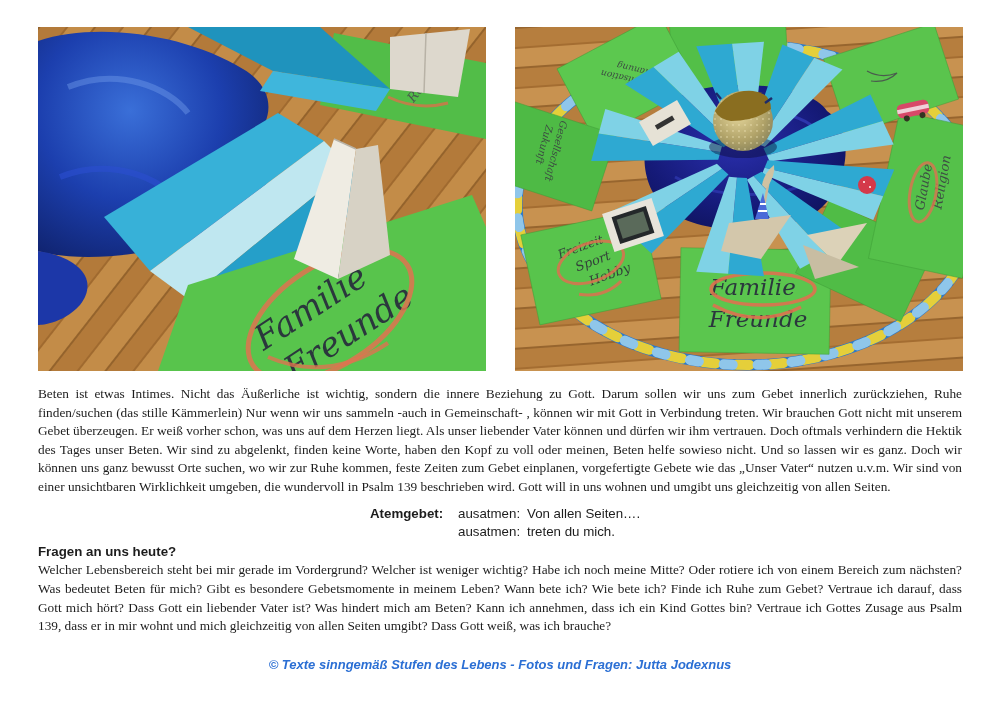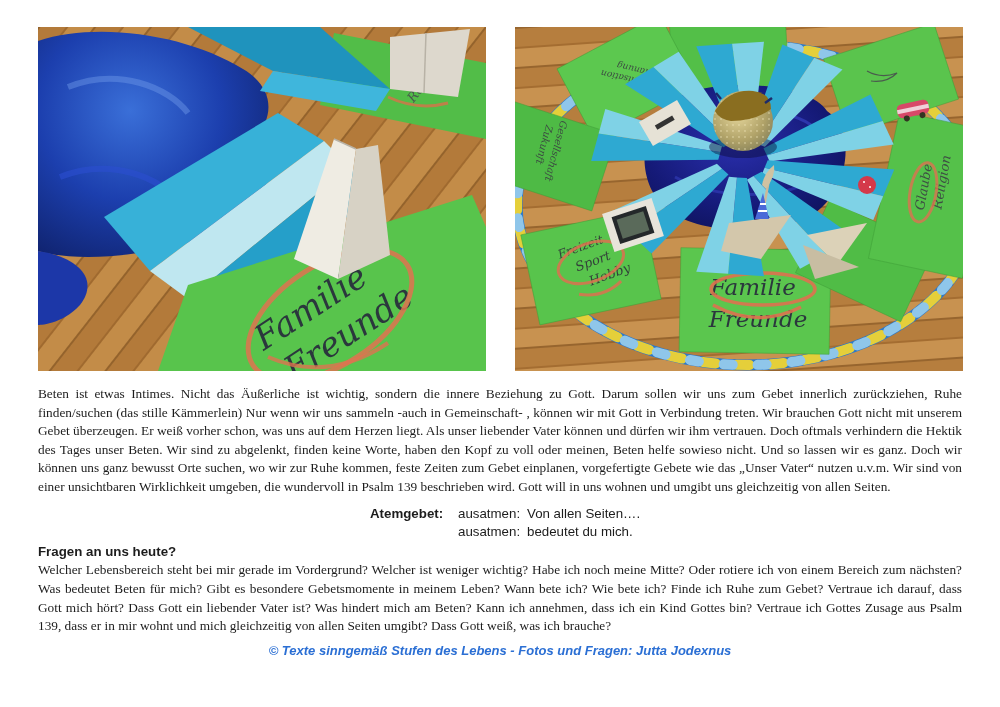--- a/index.html
+++ b/index.html
@@ -14,21 +14,21 @@
   .text-area { padding:0 38px; margin-top:14px; font-size:13.3px; line-height:18.6px; }
   .para { text-align:justify; margin:0;font-family:Liberation Serif, serif; }
   .atem-grid {
     display:grid; grid-template-columns:88px 69px 151px auto;
     margin-left:332px; margin-top:8px;
   }
   .bold { font-weight:bold; }
   .fragen-heading { font-weight:bold; margin-top:1px; }
   .footer-credit {
     text-align:center; color:#2b6fd4; font-weight:bold; font-style:italic;
-    font-size:13px; margin-top:6px;
+    font-size:13px; margin-top:20px;
   }
 </style>
 </head>
 <body>
 
 <div class="page">
 
   <div class="photos-row">
 
     <div class="photo">
@@ -258,21 +258,21 @@
 
     <p class="para">Beten ist etwas Intimes. Nicht das Äußerliche ist wichtig, sondern die innere Beziehung zu Gott. Darum sollen wir uns zum Gebet innerlich zurückziehen, Ruhe finden/suchen (das stille Kämmerlein) Nur wenn wir uns sammeln -auch in Gemeinschaft- , können wir mit Gott in Verbindung treten. Wir brauchen Gott nicht mit unserem Gebet überzeugen. Er weiß vorher schon, was uns auf dem Herzen liegt. Als unser liebender Vater können und dürfen wir ihm vertrauen. Doch oftmals verhindern die Hektik des Tages unser Beten. Wir sind zu abgelenkt, finden keine Worte, haben den Kopf zu voll oder meinen, Beten helfe sowieso nicht. Und so lassen wir es ganz. Doch wir können uns ganz bewusst Orte suchen, wo wir zur Ruhe kommen, feste Zeiten zum Gebet einplanen, vorgefertigte Gebete wie das „Unser Vater“ nutzen u.v.m. Wir sind von einer unsichtbaren Wirklichkeit umgeben, die wundervoll in Psalm 139 beschrieben wird. Gott will in uns wohnen und umgibt uns gleichzeitig von allen Seiten.</p>
 
     <div class="atem-grid">
       <span class="bold">Atemgebet:</span>
       <span>ausatmen:</span>
       <span>Von allen Seiten….</span>
       <span></span>
       <span></span>
       <span>ausatmen:</span>
-      <span>bedeutet du mich.</span>
+      <span>treten du mich.</span>
     </div>
 
     <div class="fragen-heading">Fragen an uns heute?</div>
 
     <p class="para">Welcher Lebensbereich steht bei mir gerade im Vordergrund? Welcher ist weniger wichtig? Habe ich noch meine Mitte? Oder rotiere ich von einem Bereich zum nächsten? Was bedeutet Beten für mich? Gibt es besondere Gebetsmomente in meinem Leben? Wann bete ich? Wie bete ich? Finde ich Ruhe zum Gebet? Vertraue ich darauf, dass Gott mich hört? Dass Gott ein liebender Vater ist? Was hindert mich am Beten? Kann ich annehmen, dass ich ein Kind Gottes bin? Vertraue ich Gottes Zusage aus Psalm 139, dass er in mir wohnt und mich gleichzeitig von allen Seiten umgibt? Dass Gott weiß, was ich brauche?</p>
 
     <div class="footer-credit">© Texte sinngemäß Stufen des Lebens - Fotos und Fragen: Jutta Jodexnus</div>
   </div>
 
 </div>

